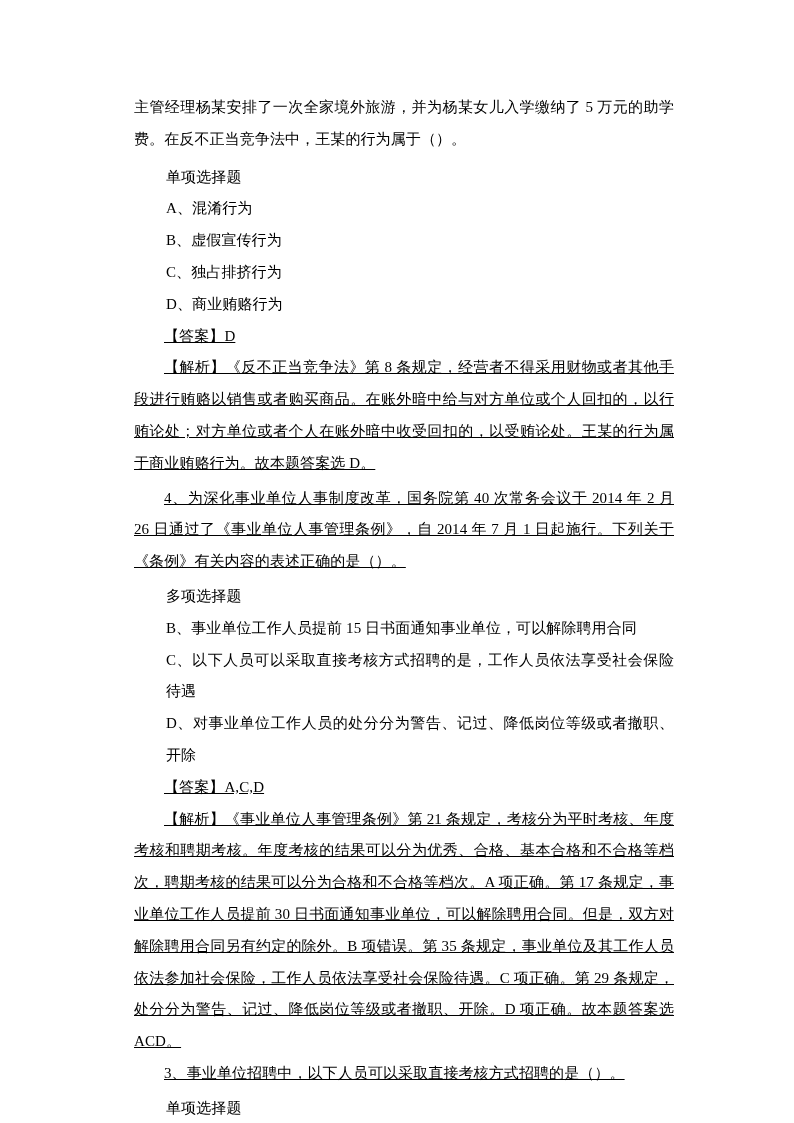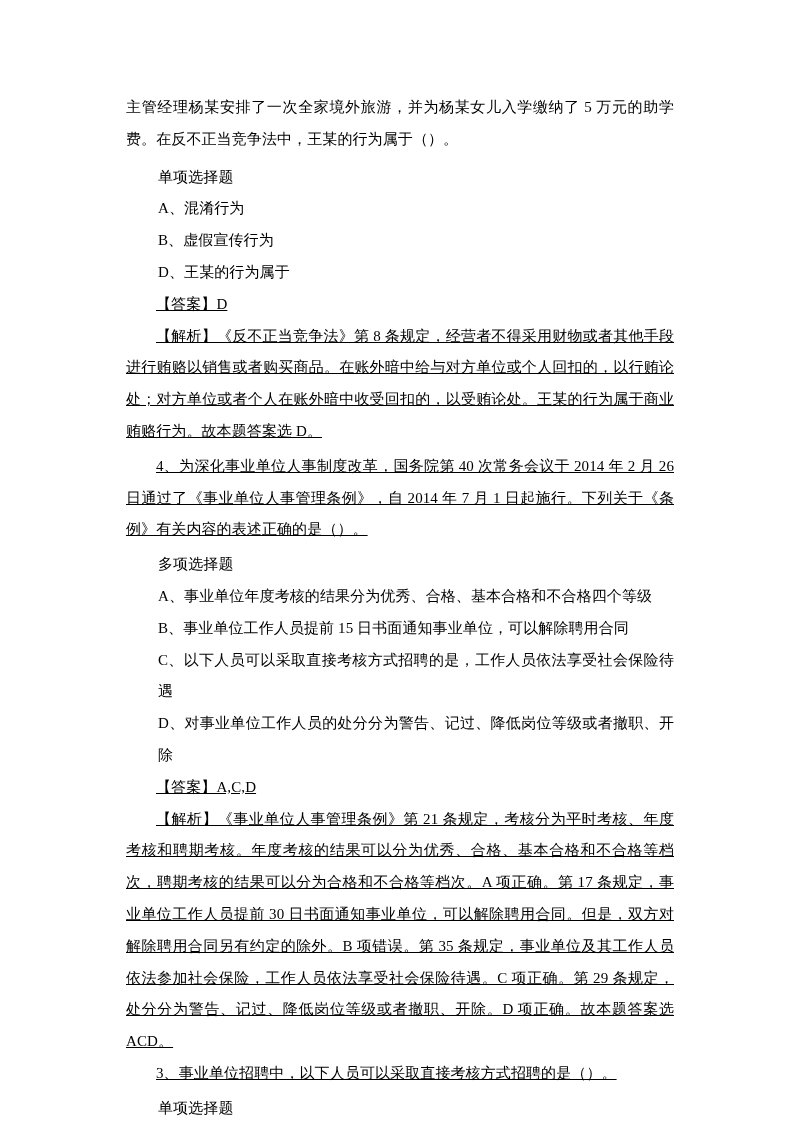--- a/index.html
+++ b/index.html
@@ -19,21 +19,21 @@
     width: 794px;
     height: 1123px;
     padding: 92px 120px 60px 118px;
     position: relative;
   }
   .doc {
     font-size: 15px;
     line-height: 2.12;
   }
   p {
-    margin: 0 0 0 8px;
+    margin: 0 0 0 16px;
     text-align: justify;
     text-justify: inter-ideograph;
     letter-spacing: 0.1px;
   }
   .indent1 {
     text-indent: 0;
     padding-left: 0;
   }
   .indent2 {
     padding-left: 32px;
@@ -54,31 +54,31 @@
 
 <div class="page">
   <div class="doc">
 
     <p class="indent1">主管经理杨某安排了一次全家境外旅游，并为杨某女儿入学缴纳了 5 万元的助学费。在反不正当竞争法中，王某的行为属于（）。</p>
     <div class="block-gap"></div>
 
     <p class="indent2">单项选择题</p>
     <p class="indent2">A、混淆行为</p>
     <p class="indent2">B、虚假宣传行为</p>
-    <p class="indent2">D、王某的行为属于</p>
+    <p class="indent2">C、独占排挤行为</p>
+    <p class="indent2">D、商业贿赂行为</p>
 
     <p class="indent-first">【答案】D</p>
     <p class="indent-first">【解析】《反不正当竞争法》第 8 条规定，经营者不得采用财物或者其他手段进行贿赂以销售或者购买商品。在账外暗中给与对方单位或个人回扣的，以行贿论处；对方单位或者个人在账外暗中收受回扣的，以受贿论处。王某的行为属于商业贿赂行为。故本题答案选 D。</p>
 
     <div class="gap-small"></div>
     <p class="indent-first">4、为深化事业单位人事制度改革，国务院第 40 次常务会议于 2014 年 2 月 26 日通过了《事业单位人事管理条例》，自 2014 年 7 月 1 日起施行。下列关于《条例》有关内容的表述正确的是（）。</p>
     <div class="gap-small"></div>
 
     <p class="indent2">多项选择题</p>
-    <p class="indent2">A、事业单位年度考核的结果分为优秀、合格、基本合格和不合格四个等级</p>
     <p class="indent2">B、事业单位工作人员提前 15 日书面通知事业单位，可以解除聘用合同</p>
     <p class="indent2">C、以下人员可以采取直接考核方式招聘的是，工作人员依法享受社会保险待遇</p>
     <p class="indent2">D、对事业单位工作人员的处分分为警告、记过、降低岗位等级或者撤职、开除</p>
 
     <p class="indent-first">【答案】A,C,D</p>
     <p class="indent-first">【解析】《事业单位人事管理条例》第 21 条规定，考核分为平时考核、年度考核和聘期考核。年度考核的结果可以分为优秀、合格、基本合格和不合格等档次，聘期考核的结果可以分为合格和不合格等档次。A 项正确。第 17 条规定，事业单位工作人员提前 30 日书面通知事业单位，可以解除聘用合同。但是，双方对解除聘用合同另有约定的除外。B 项错误。第 35 条规定，事业单位及其工作人员依法参加社会保险，工作人员依法享受社会保险待遇。C 项正确。第 29 条规定，处分分为警告、记过、降低岗位等级或者撤职、开除。D 项正确。故本题答案选 ACD。</p>
 
     <p class="indent-first">3、事业单位招聘中，以下人员可以采取直接考核方式招聘的是（）。</p>
     <div class="gap-small"></div>
     <p class="indent2">单项选择题</p>

